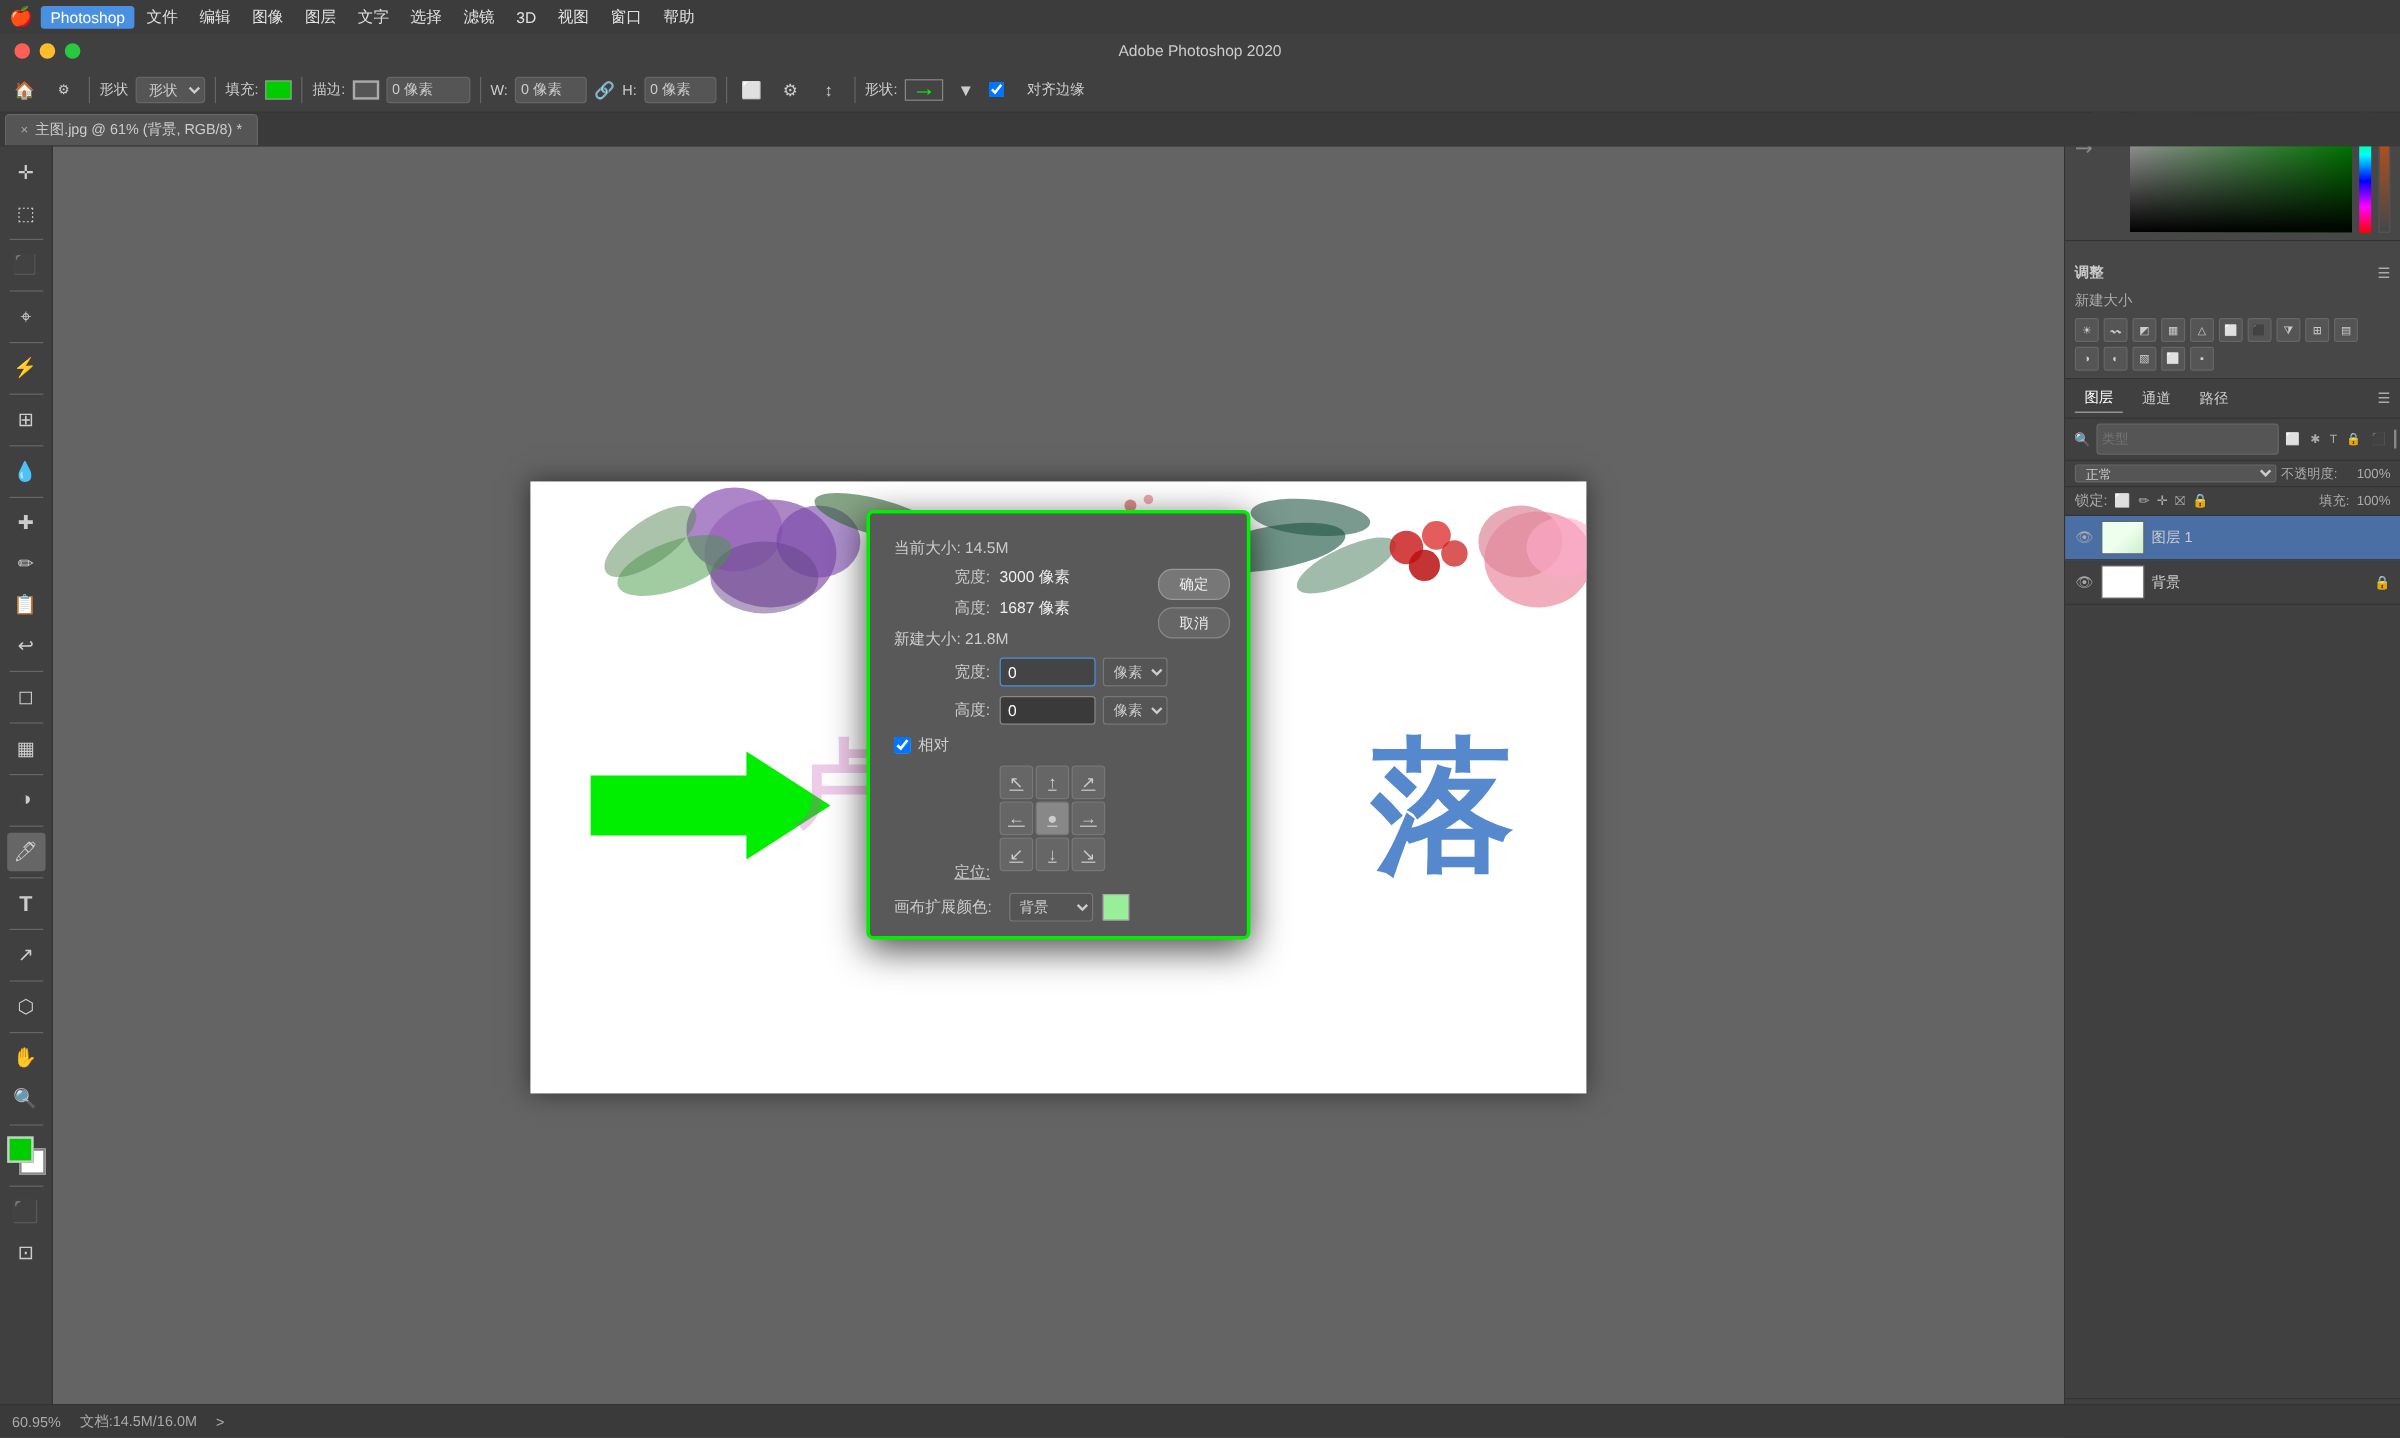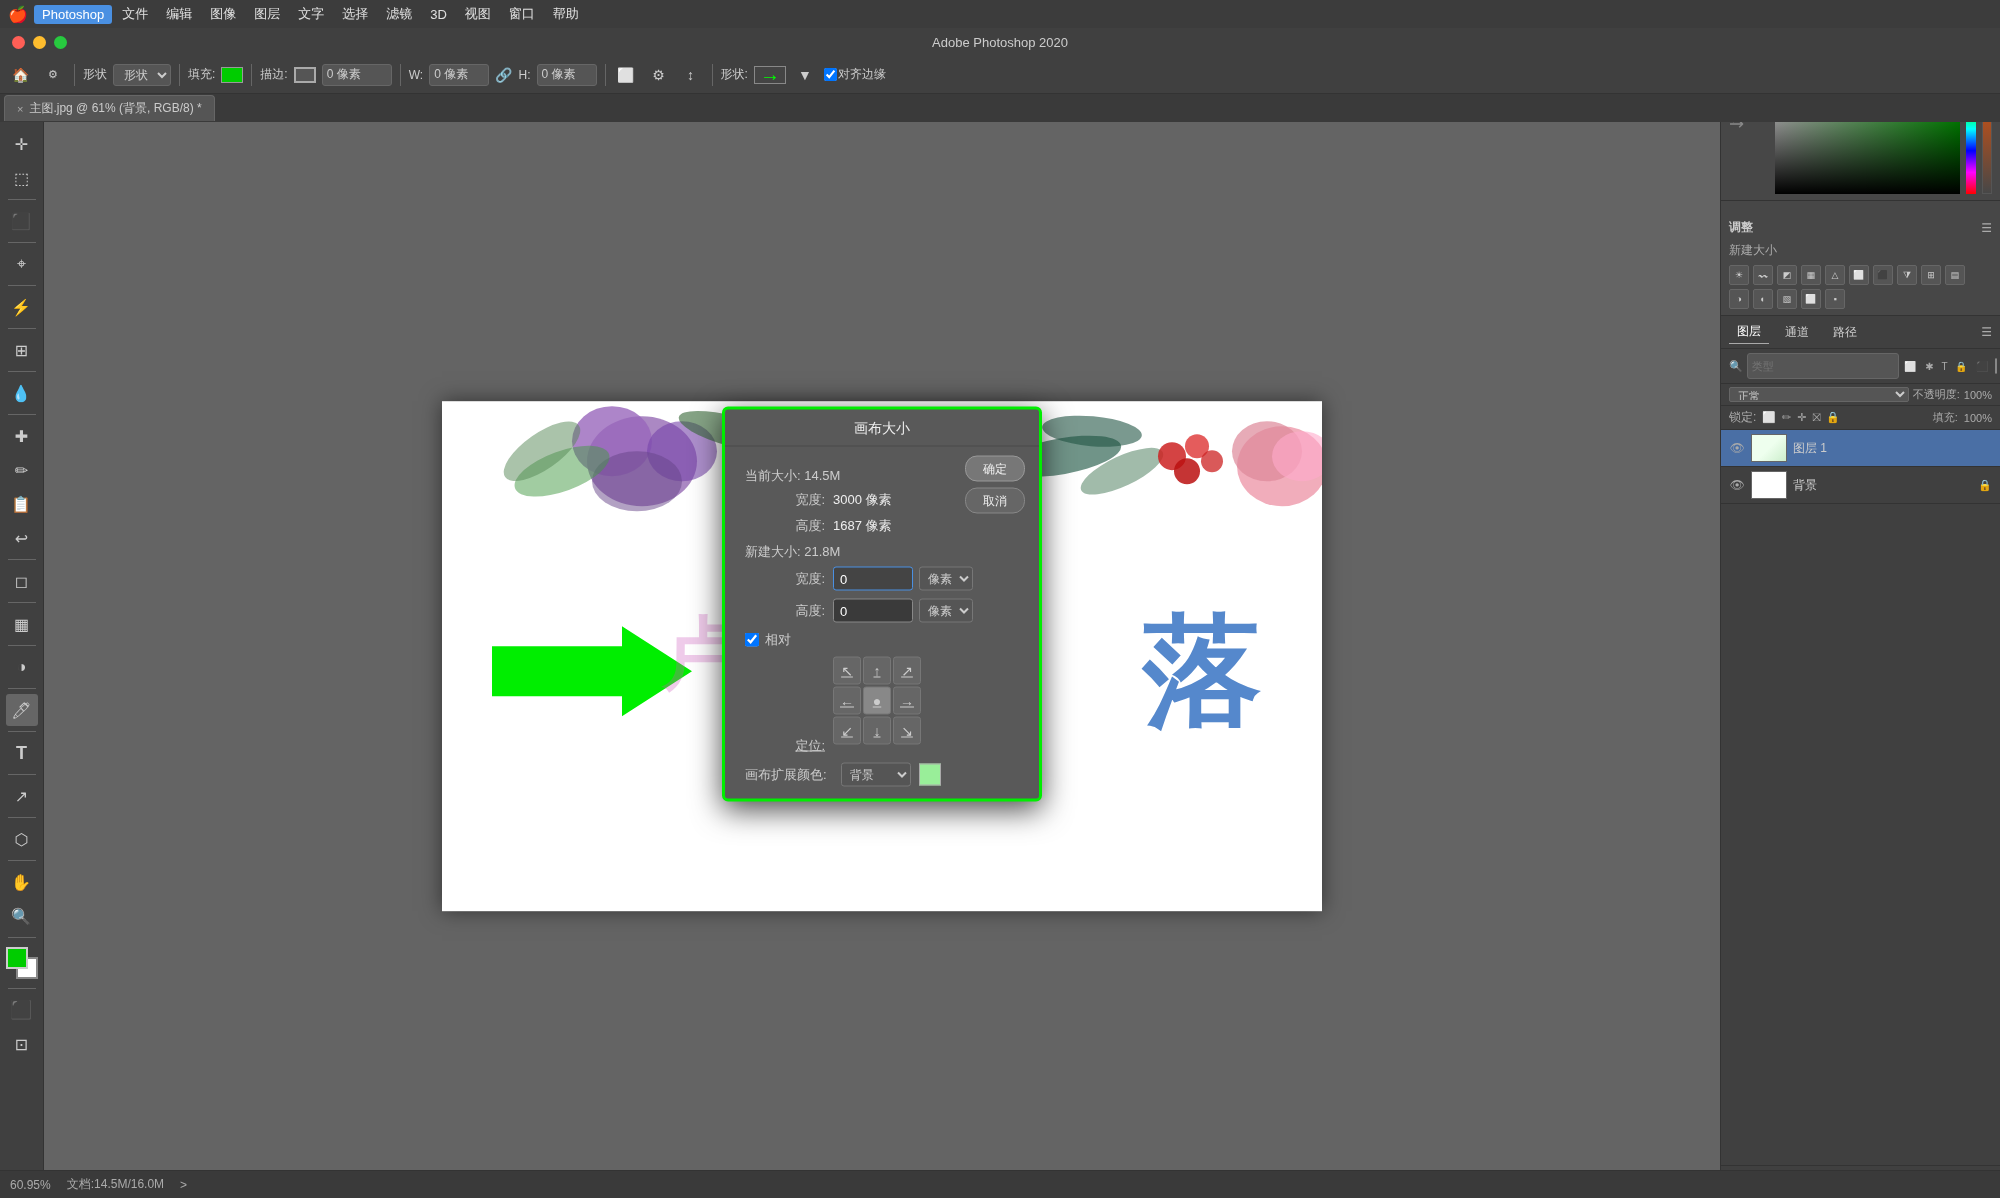--- a/index.html
+++ b/index.html
@@ -364,21 +364,21 @@
       border-bottom: 1px solid #333;
     }
     .blend-select {
       background: #555; border: 1px solid #666;
       color: #ccc; font-size: 11px;
       padding: 1px 4px; height: 15px; border-radius: 2px;
       flex: 1;
     }
     .opacity-row {
       font-size: 11px; color: #aaa;
-      display: flex; align-items: center; gap: 4px;
+      display: flex; align-items: center; gap: 16px;
     }
     .lock-row {
       display: flex; align-items: center; padding: 3px 8px; gap: 6px;
       border-bottom: 1px solid #333;
     }
     .lock-icon { font-size: 11px; color: #aaa; cursor: pointer; }
     .layer-item {
       display: flex; align-items: center; padding: 4px 8px; gap: 6px;
       cursor: pointer; border-bottom: 1px solid #333;
     }
@@ -593,21 +593,21 @@
   <div class="toolbar-sep"></div>
   <div class="toolbar-btn">⬜</div>
   <div class="toolbar-btn">⚙</div>
   <div class="toolbar-btn">↕</div>
   <div class="toolbar-sep"></div>
   <span class="toolbar-label">形状:</span>
   <div class="arrow-shape-preview">
     <span class="arrow-green">→</span>
   </div>
   <div class="toolbar-btn">▼</div>
-  <div style="display:flex;align-items:center;gap:1px">
+  <div style="display:flex;align-items:center;gap:19px">
     <input type="checkbox" checked="" style="">
     <span class="toolbar-label">对齐边缘</span>
   </div>
 </div>
 
 <div id="doc-tab">
   <div class="doc-tab-item">
     <span class="doc-tab-close">×</span>
     <span>主图.jpg @ 61% (背景, RGB/8) *</span>
   </div>
@@ -700,21 +700,20 @@
         <polygon points="0,25 130,25 130,5 200,50 130,95 130,75 0,75" fill="#00ee00"></polygon>
       </svg>
     </div>
 
     <div style="position:absolute;left:220px;top:200px;font-size:80px;color:#cc55bb;opacity:0.3;font-weight:bold;font-family:serif;">卢</div>
 
     <div style="position:absolute;right:60px;top:190px;font-size:120px;color:#5588cc;font-weight:bold;font-family:serif;">落</div>
   </div>
 
   <div id="canvas-dialog">
-    <div class="dialog-title">画布大小</div>
     <div class="dialog-body">
 
       <div class="dialog-buttons">
         <div class="dialog-btn ok-btn">确定</div>
         <div class="dialog-btn">取消</div>
       </div>
 
       <div class="dialog-section-title">当前大小: 14.5M</div>
       <div class="dialog-row">
         <label>宽度:</label>

